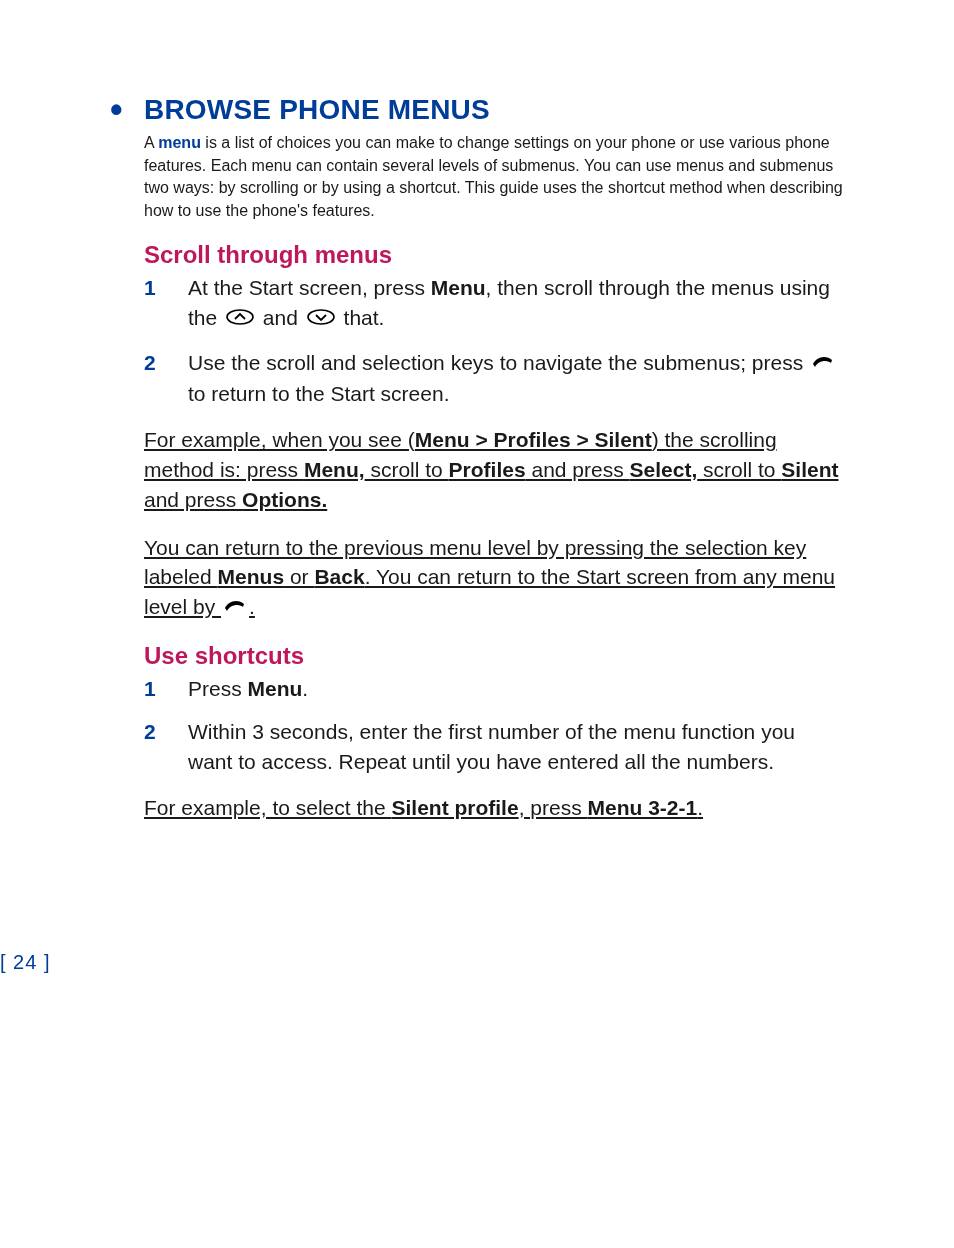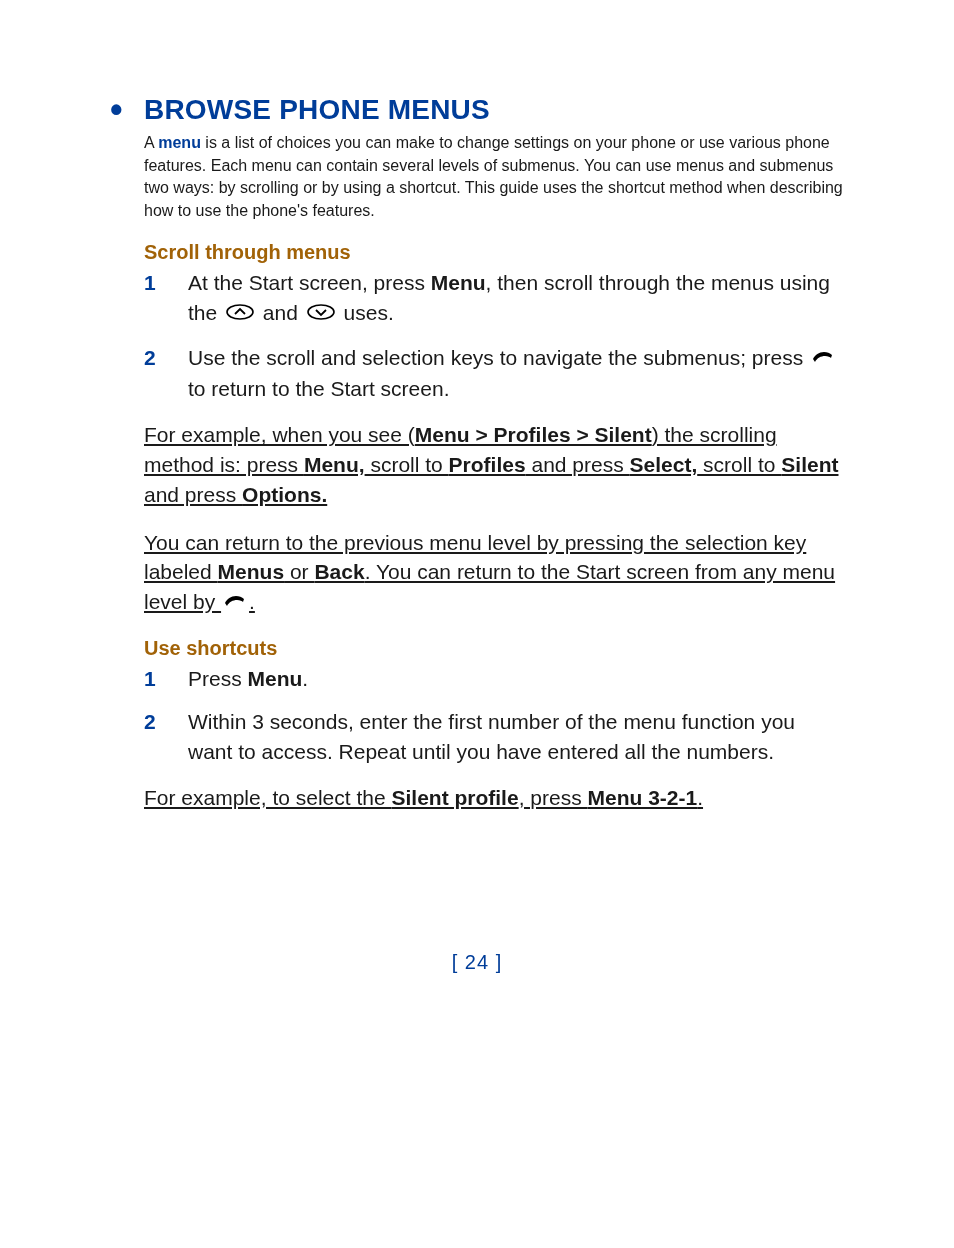--- a/index.html
+++ b/index.html
@@ -42,22 +42,22 @@
     font-size: 16px;
     line-height: 1.42;
     margin: 0 0 18px 0;
     padding-left: 34px;
   }
   .term {
     color: #003d99;
     font-weight: 700;
   }
   h2.sub-heading {
-    color: #a16207;
-    font-size: 20px;
+    color: #be185d;
+    font-size: 24px;
     font-weight: 700;
     margin: 16px 0 4px 0;
     padding-left: 34px;
   }
   ol.steps {
     list-style: none;
     margin: 0 0 16px 0;
     padding: 0 0 0 34px;
   }
   ol.steps li {
@@ -88,21 +88,20 @@
   .icon {
     display: inline-block;
     vertical-align: middle;
     margin: 0 2px;
   }
   .page-number {
     position: absolute;
     bottom: 46px;
     left: 0;
     width: 954px;
-    text-align: center;
     color: #003d99;
     font-size: 20px;
     font-weight: 400;
     letter-spacing: 1px;
   }
 </style>
 </head>
 <body>
 
 <div class="page">
@@ -121,21 +120,21 @@
       <span>At the Start screen, press </span><span class="bold">Menu</span><span>, then scroll through the menus using the </span><span class="icon"><svg width="30" height="18" viewBox="0 0 30 18">
             <ellipse cx="15" cy="9" rx="13" ry="7" fill="none" stroke="#000" stroke-width="1.6"></ellipse>
             <path d="M10 11 L15 6 L20 11" fill="none" stroke="#000" stroke-width="1.8"></path>
           </svg></span><span> and </span><span class="icon"><svg width="30" height="18" viewBox="0 0 18 30" style="transform:rotate(0deg)">
             <g transform="scale(1)">
               <ellipse cx="9" cy="15" rx="0" ry="0"></ellipse>
             </g>
           </svg><svg width="30" height="18" viewBox="0 0 30 18" style="margin-left:-30px">
             <ellipse cx="15" cy="9" rx="13" ry="7" fill="none" stroke="#000" stroke-width="1.6"></ellipse>
             <path d="M10 7 L15 12 L20 7" fill="none" stroke="#000" stroke-width="1.8"></path>
-          </svg></span><span> uses.</span>
+          </svg></span><span> that.</span>
     </li>
     <li>
       <span class="step-num">2</span>
       <span>Use the scroll and selection keys to navigate the submenus; press </span><span class="icon"><svg width="24" height="18" viewBox="0 0 24 18">
             <path d="M4 13 C6 9 10 7 14 7 C17 7 19 8 20 9 L21 6 C19 4 16 3 13 3 C8 3 4 6 2 10 Z" fill="#000"></path>
           </svg></span><span> to return to the Start screen.</span>
     </li>
   </ol>
 
   <p class="body">

